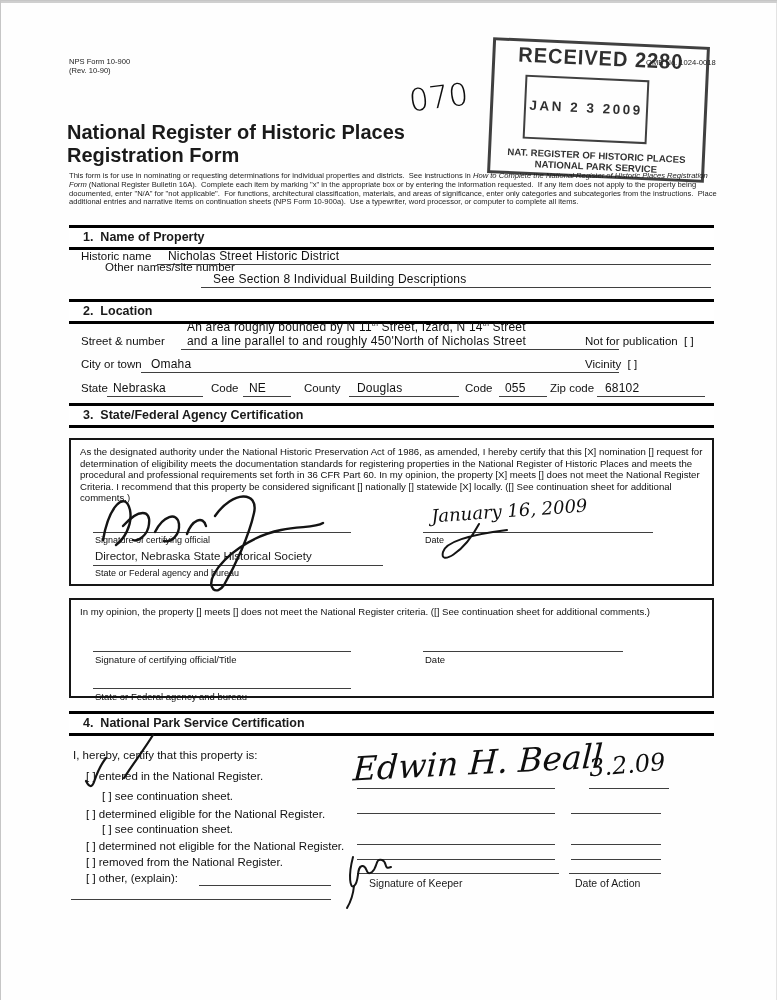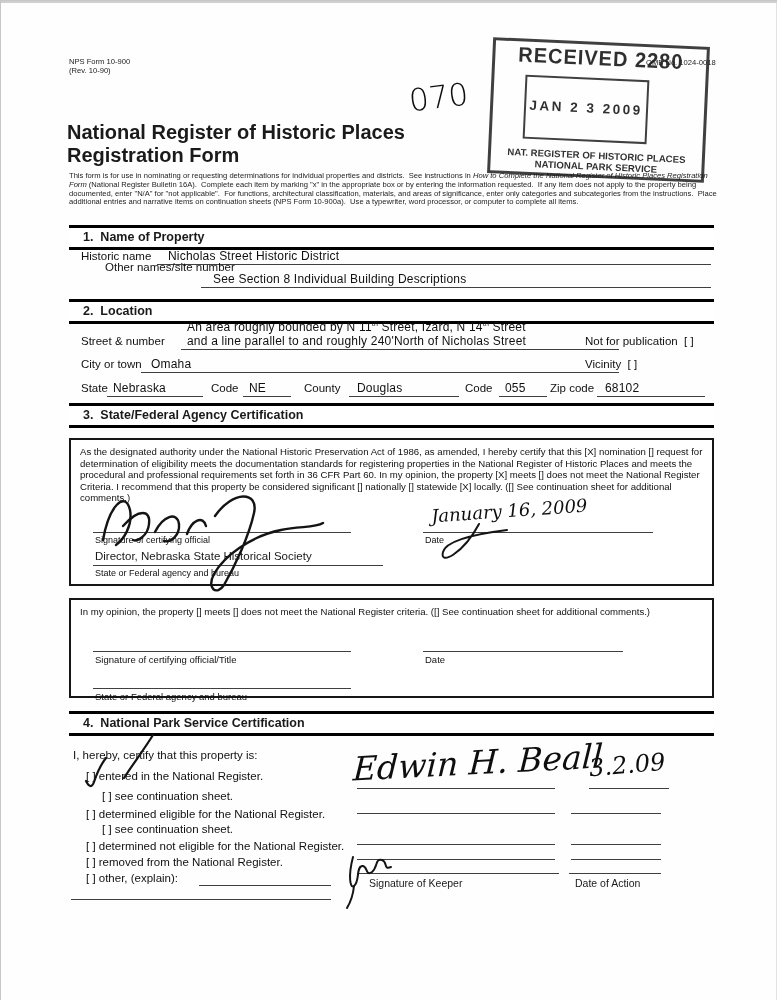--- a/index.html
+++ b/index.html
@@ -80,21 +80,21 @@
   <div class="uline" style="left:156px;top:263px;width:554px;"></div>
 
   <span class="abs lbl" style="left:80px;top:260px;margin-left:24px;" data-bind="section1.other_names_label">Other names/site number</span>
   <span class="abs fill" style="left:212px;top:271px;" data-bind="section1.other_names_value">See Section 8 Individual Building Descriptions</span>
   <div class="uline" style="left:200px;top:286px;width:510px;"></div>
 
   <div class="sec-head" style="top:298px;" data-bind="section2.heading">2.  Location</div>
 
   <span class="abs lbl" style="left:80px;top:334px;" data-bind="section2.street_label">Street &amp; number</span>
   <span class="abs fill" style="left:186px;top:319px;"><span data-bind="section2.street_parts.p1">An area roughly bounded by N 11</span><sup style="font-size:7px;" data-bind="section2.street_parts.s1">th</sup><span data-bind="section2.street_parts.p2"> Street, Izard, N 14</span><sup style="font-size:7px;" data-bind="section2.street_parts.s2">th</sup><span data-bind="section2.street_parts.p3"> Street</span></span>
-  <span class="abs fill" style="left:186px;top:333px;" data-bind="section2.street_line2">and a line parallel to and roughly 240'North of Nicholas Street</span>
+  <span class="abs fill" style="left:186px;top:333px;" data-bind="section2.street_line2">and a line parallel to and roughly 450'North of Nicholas Street</span>
   <div class="uline" style="left:180px;top:348px;width:438px;"></div>
   <span class="abs lbl" style="left:584px;top:334px;" data-bind="section2.not_for_publication">Not for publication  [ ]</span>
 
   <span class="abs lbl" style="left:80px;top:357px;" data-bind="section2.city_label">City or town</span>
   <span class="abs fill" style="left:150px;top:356px;" data-bind="section2.city_value">Omaha</span>
   <div class="uline" style="left:140px;top:371px;width:478px;"></div>
   <span class="abs lbl" style="left:584px;top:357px;" data-bind="section2.vicinity">Vicinity  [ ]</span>
 
   <span class="abs lbl" style="left:80px;top:381px;" data-bind="section2.state_label">State</span>
   <span class="abs fill" style="left:112px;top:380px;" data-bind="section2.state_value">Nebraska</span>

